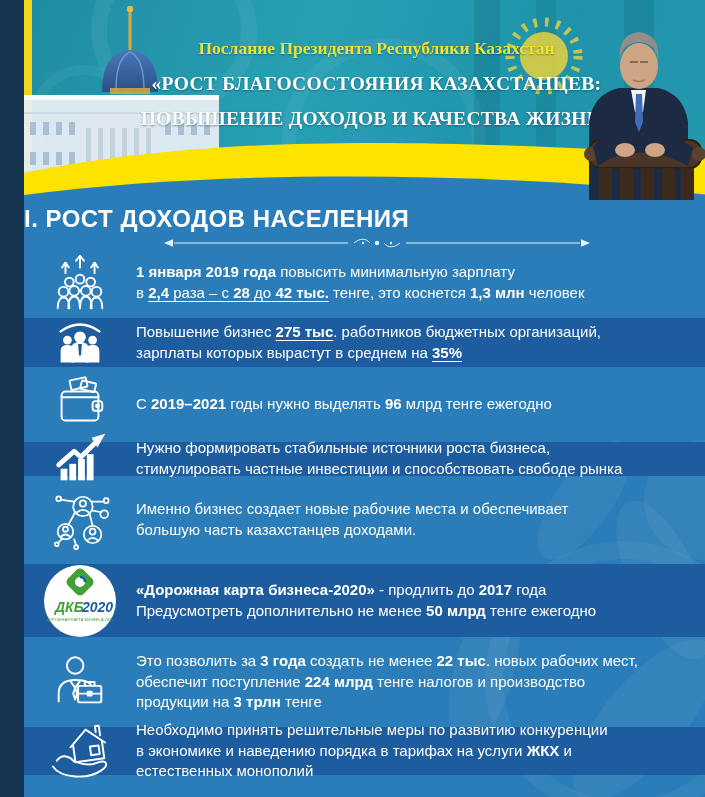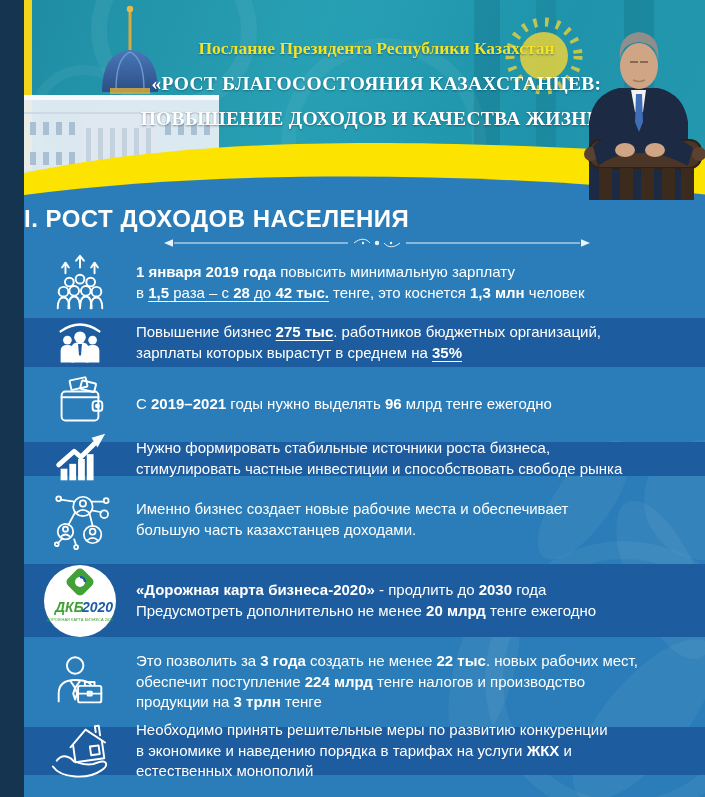--- a/index.html
+++ b/index.html
@@ -184,21 +184,21 @@
             <circle cx="26" cy="40" r="5"></circle>
             <circle cx="38" cy="40" r="5"></circle>
             <circle cx="49" cy="41" r="5"></circle>
           <path d="M9 58 Q9 47 15 47 Q21 47 21 58"></path>
           <path d="M20 58 Q20 46 26 46 Q32 46 32 58"></path>
           <path d="M32 58 Q32 46 38 46 Q44 46 44 58"></path>
           <path d="M43 58 Q43 47 49 47 Q55 47 55 58"></path>
         </svg>
       </div>
       <div class="row-text"><span class="b">1 января 2019 года</span><span> повысить минимальную зарплату
-в </span><span class="b u">1,5</span><span class="u"> раза – с </span><span class="b u">28</span><span class="u"> до </span><span class="b u">42 тыс.</span><span> тенге, это коснется </span><span class="b">1,3 млн</span><span> человек</span></div>
+в </span><span class="b u">2,4</span><span class="u"> раза – с </span><span class="b u">28</span><span class="u"> до </span><span class="b u">42 тыс.</span><span> тенге, это коснется </span><span class="b">1,3 млн</span><span> человек</span></div>
     </div>
 
     <div class="row dark r2">
       <div class="icon-box">
         <svg class="icon" viewBox="0 0 64 64">
           <path d="M12 20 Q32 6 52 20" fill="none" stroke="#fff" stroke-width="2.5" stroke-linecap="round"></path>
           <circle cx="19" cy="29" r="4.5" fill="#fff"></circle>
           <path d="M12 52 V40 Q12 34 19 34 Q26 34 26 40 V52 Z" fill="#fff"></path>
           <circle cx="45" cy="29" r="4.5" fill="#fff"></circle>
           <path d="M38 52 V40 Q38 34 45 34 Q52 34 52 40 V52 Z" fill="#fff"></path>
@@ -271,22 +271,22 @@
         <svg width="74" height="74" viewBox="0 0 74 74">
           <circle cx="37" cy="37" r="36" fill="#fff"></circle>
           <rect x="26" y="7" width="22" height="22" rx="5" transform="rotate(45 37 18)" fill="#41a136"></rect>
           <circle cx="37" cy="18" r="5" fill="#fff"></circle>
           <path d="M37 13 A5 5 0 0 1 42 18" fill="none" stroke="#1d5ca8" stroke-width="2.4"></path>
           <text x="12" y="48" font-family="Liberation Sans, sans-serif" font-size="14" font-weight="bold" font-style="italic" fill="#41a136">ДКБ</text>
           <text x="39" y="48" font-family="Liberation Sans, sans-serif" font-size="14" font-weight="bold" font-style="italic" fill="#1d5ca8">2020</text>
           <text x="37" y="57" font-family="Liberation Sans, sans-serif" font-size="4" text-anchor="middle" fill="#41a136">ДОРОЖНАЯ КАРТА БИЗНЕСА 2020</text>
         </svg>
       </div>
-      <div class="row-text"><span class="b">«Дорожная карта бизнеса-2020»</span><span> - продлить до </span><span class="b">2030</span><span> года
-Предусмотреть дополнительно не менее </span><span class="b">20 млрд</span><span> тенге ежегодно</span></div>
+      <div class="row-text"><span class="b">«Дорожная карта бизнеса-2020»</span><span> - продлить до </span><span class="b">2017</span><span> года
+Предусмотреть дополнительно не менее </span><span class="b">50 млрд</span><span> тенге ежегодно</span></div>
     </div>
 
     <div class="row light r7">
       <div class="icon-box">
         <svg class="icon" viewBox="0 0 64 64" fill="none" stroke="#fff" stroke-width="2" stroke-linecap="round" stroke-linejoin="round">
           <circle cx="27" cy="15" r="8.5"></circle>
           <path d="M10 52 V44 Q10 30 27 30 Q44 30 44 38"></path>
           <path d="M22 31 L27 38 L32 31"></path>
           <path d="M27 38 L25 44 L27 50 L29 44 Z"></path>
           <path d="M37 36 V32 H47 V36"></path>

